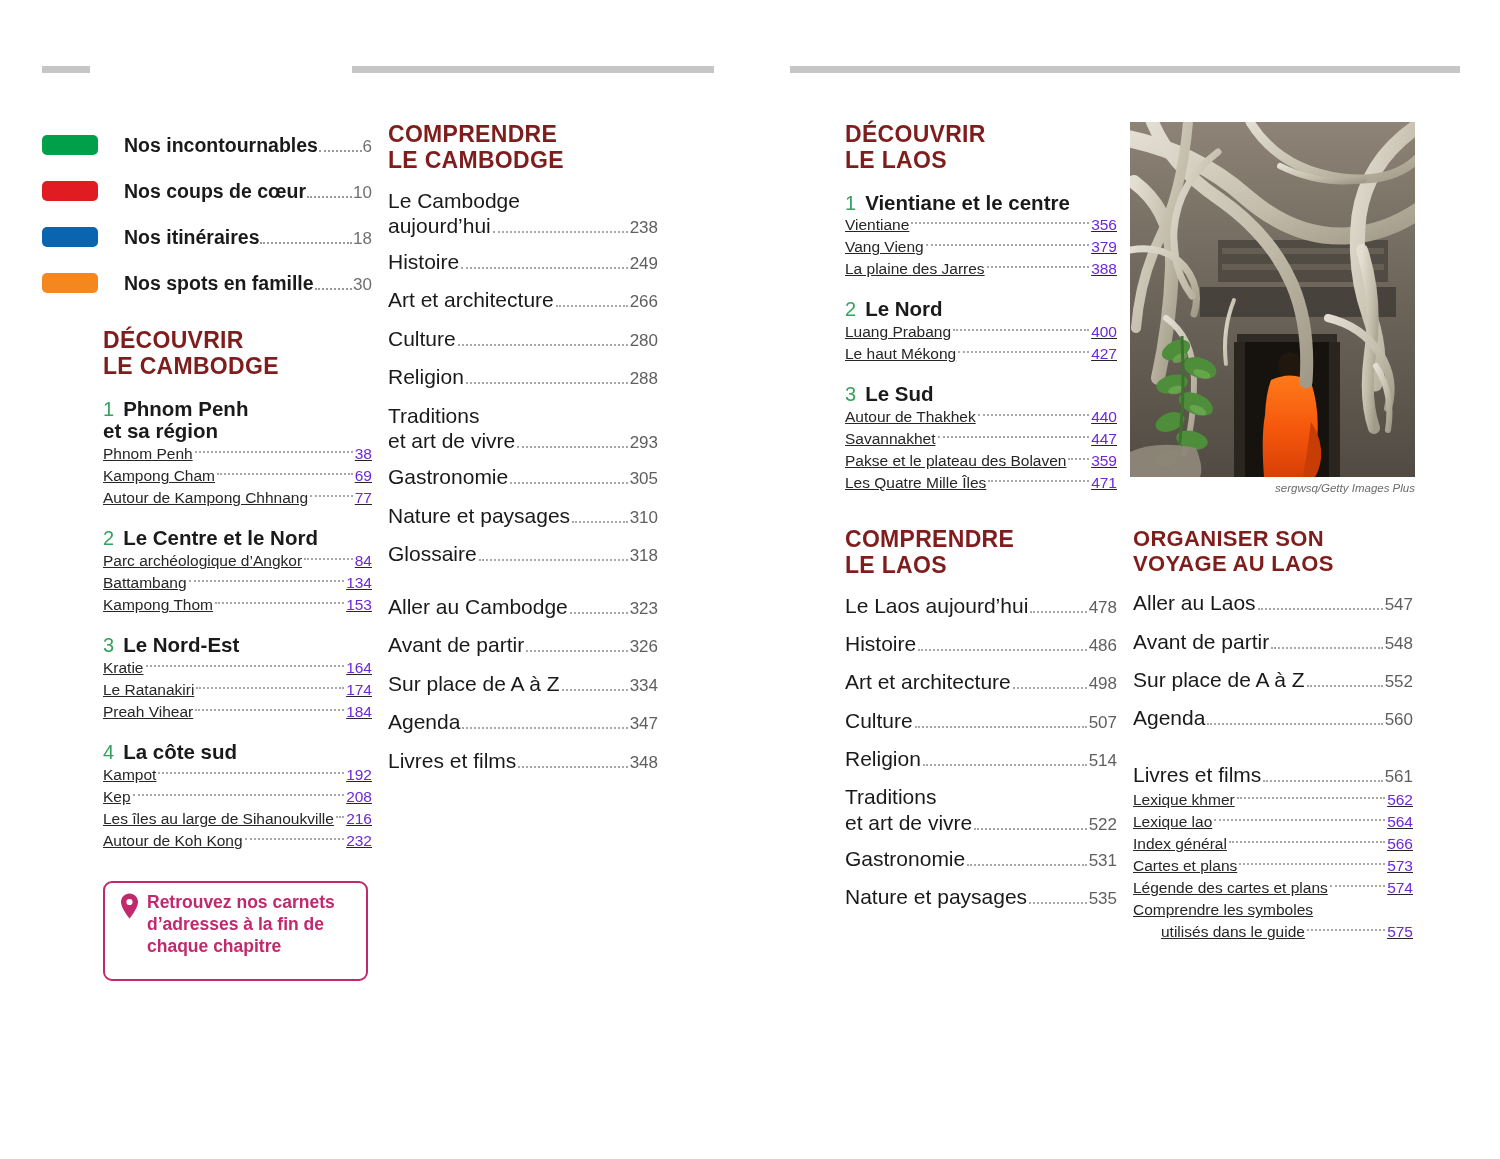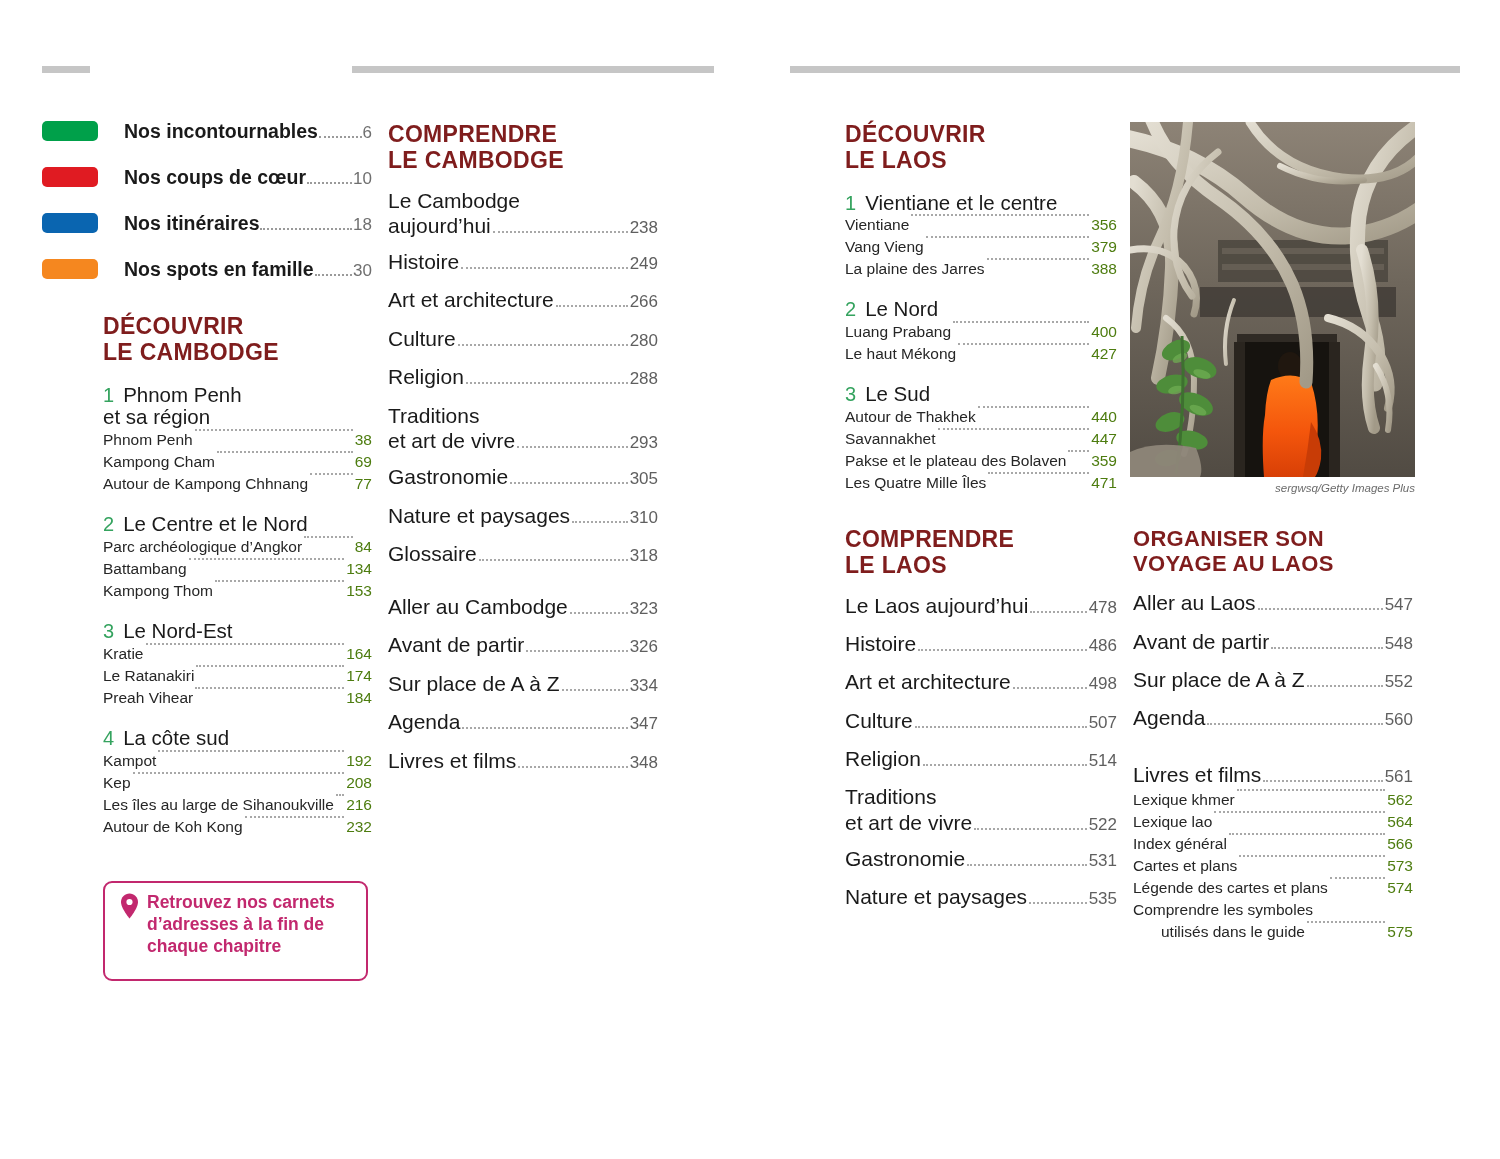--- a/index.html
+++ b/index.html
@@ -33,21 +33,21 @@
     left: 104px; top: 0;
     font-size: 42px;
     font-weight: bold;
     color: #c6c6c6;
     letter-spacing: -0.2px;
     line-height: 62px;
   }
 
   
   .col { position: absolute; }
-  .col-1 { left: 42px;   top: 108px; width: 330px; }
+  .col-1 { left: 42px;   top: 122px; width: 330px; }
   .col-2 { left: 388px;  top: 122px; width: 270px; }
   .col-3 { left: 845px;  top: 122px; width: 272px; }
   .col-4b{ left: 1133px; top: 527px; width: 280px; }
   .col-3b{ left: 845px;  top: 527px; width: 272px; }
   .col-2b{ left: 388px;  top: 580px; width: 270px; }
 
   
   .legend { }
   .legend-row {
     display: flex;
@@ -100,39 +100,40 @@
     font-size: 20.5px;
     color: #1a1a1a;
     line-height: 1.12;
   }
   .chap .num {
     color: #35a35f;
     font-weight: normal;
     margin-right: 9px;
     font-size: 20px;
   }
-  .chap .ttl { font-weight: normal; }
+  .chap .ttl { font-weight: bold; }
 
   
   .sub {
     display: flex;
-    align-items: flex-start;
+    align-items: center;
     font-size: 15.5px;
     color: #262626;
     line-height: 1.42;
     white-space: nowrap;
+    text-decoration: underline;
   }
   .sub .leader {
     flex: 1 1 auto;
     border-bottom: 2px dotted #a8a8a8;
     margin: 0 2px 4px 2px;
     min-width: 5px;
     height: 1px;
   }
-  .sub .pg { color: #4d7c0f; font-size: 15.5px; }
+  .sub .pg { color: #6d28d9; font-size: 15.5px; }
 
   
   .entry {
     display: flex;
     align-items: baseline;
     font-size: 21px;
     color: #1a1a1a;
     line-height: 1.2;
     white-space: nowrap;
     margin-bottom: 13px;

